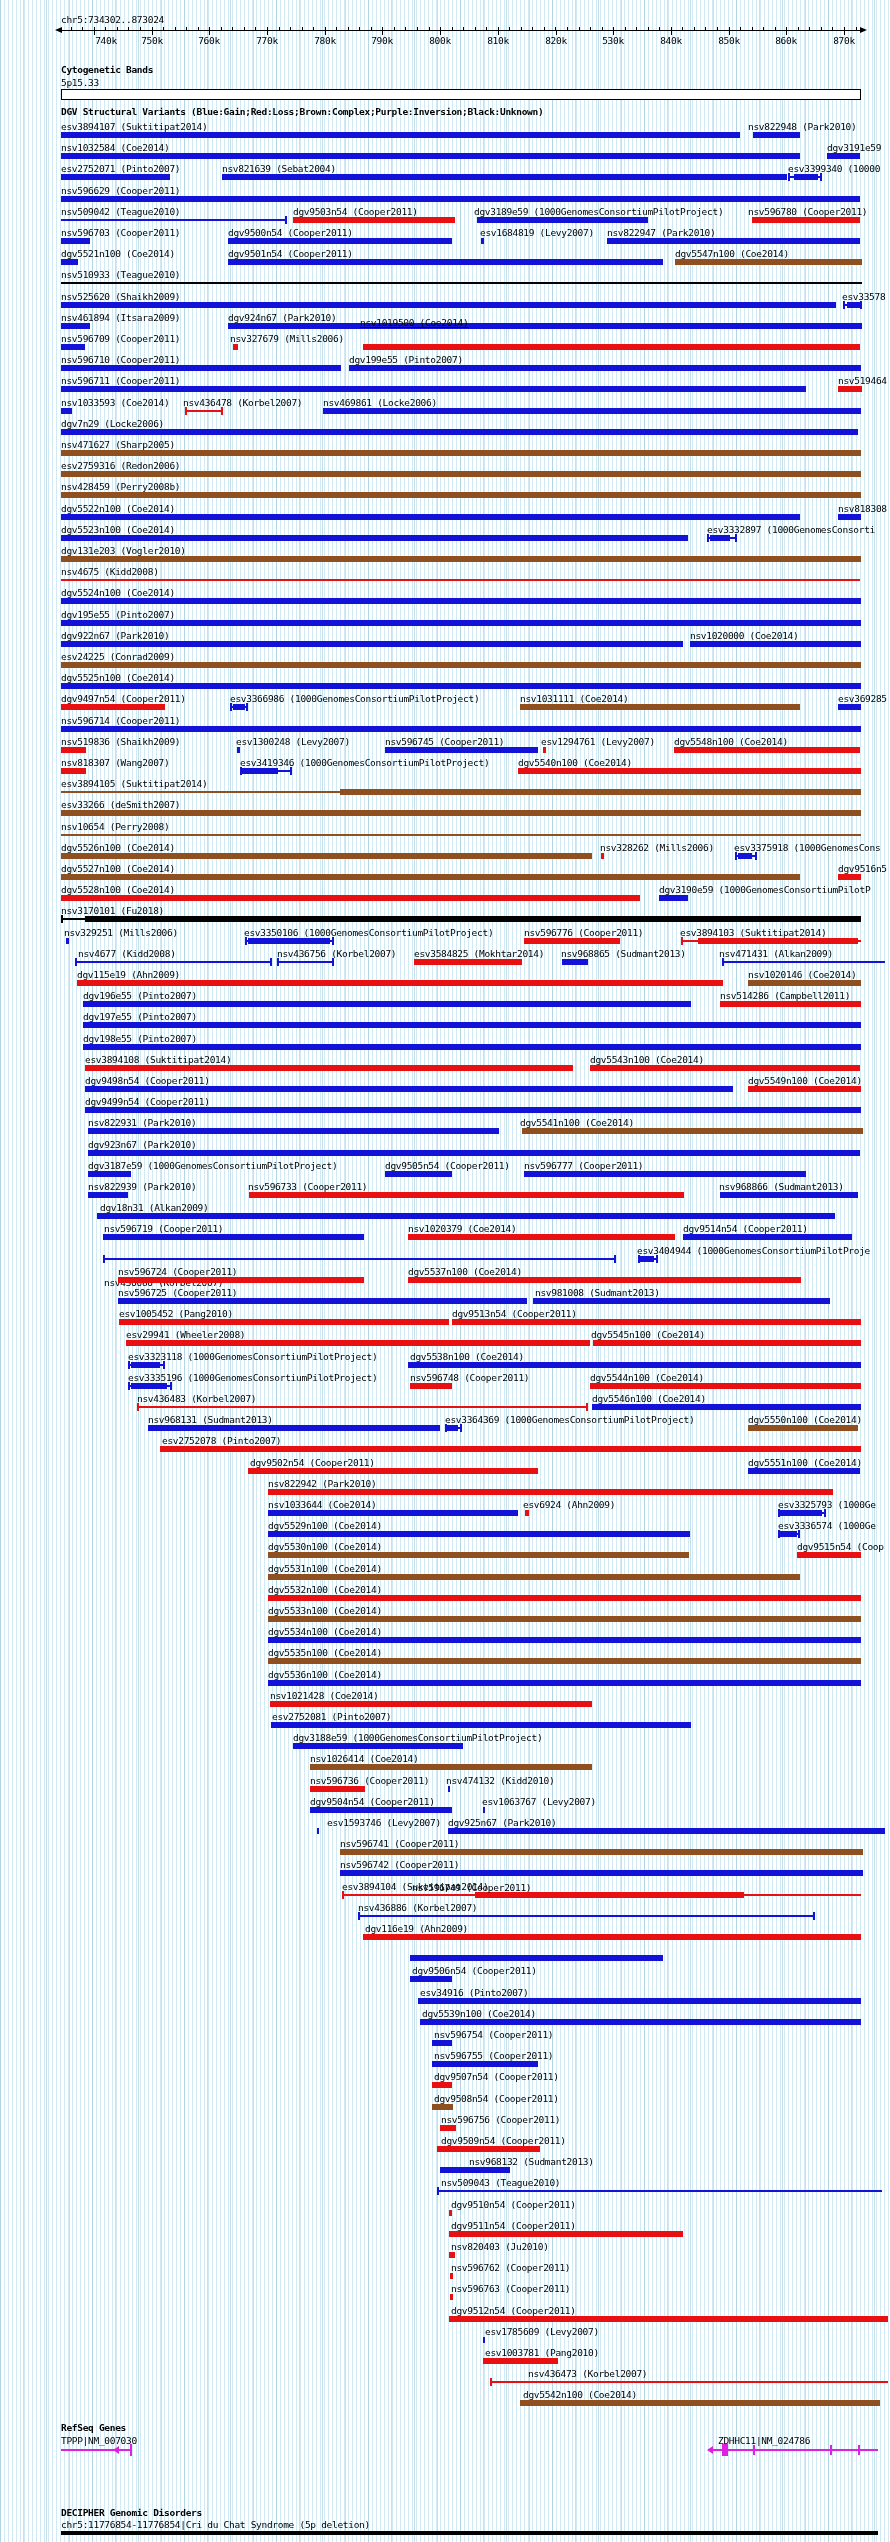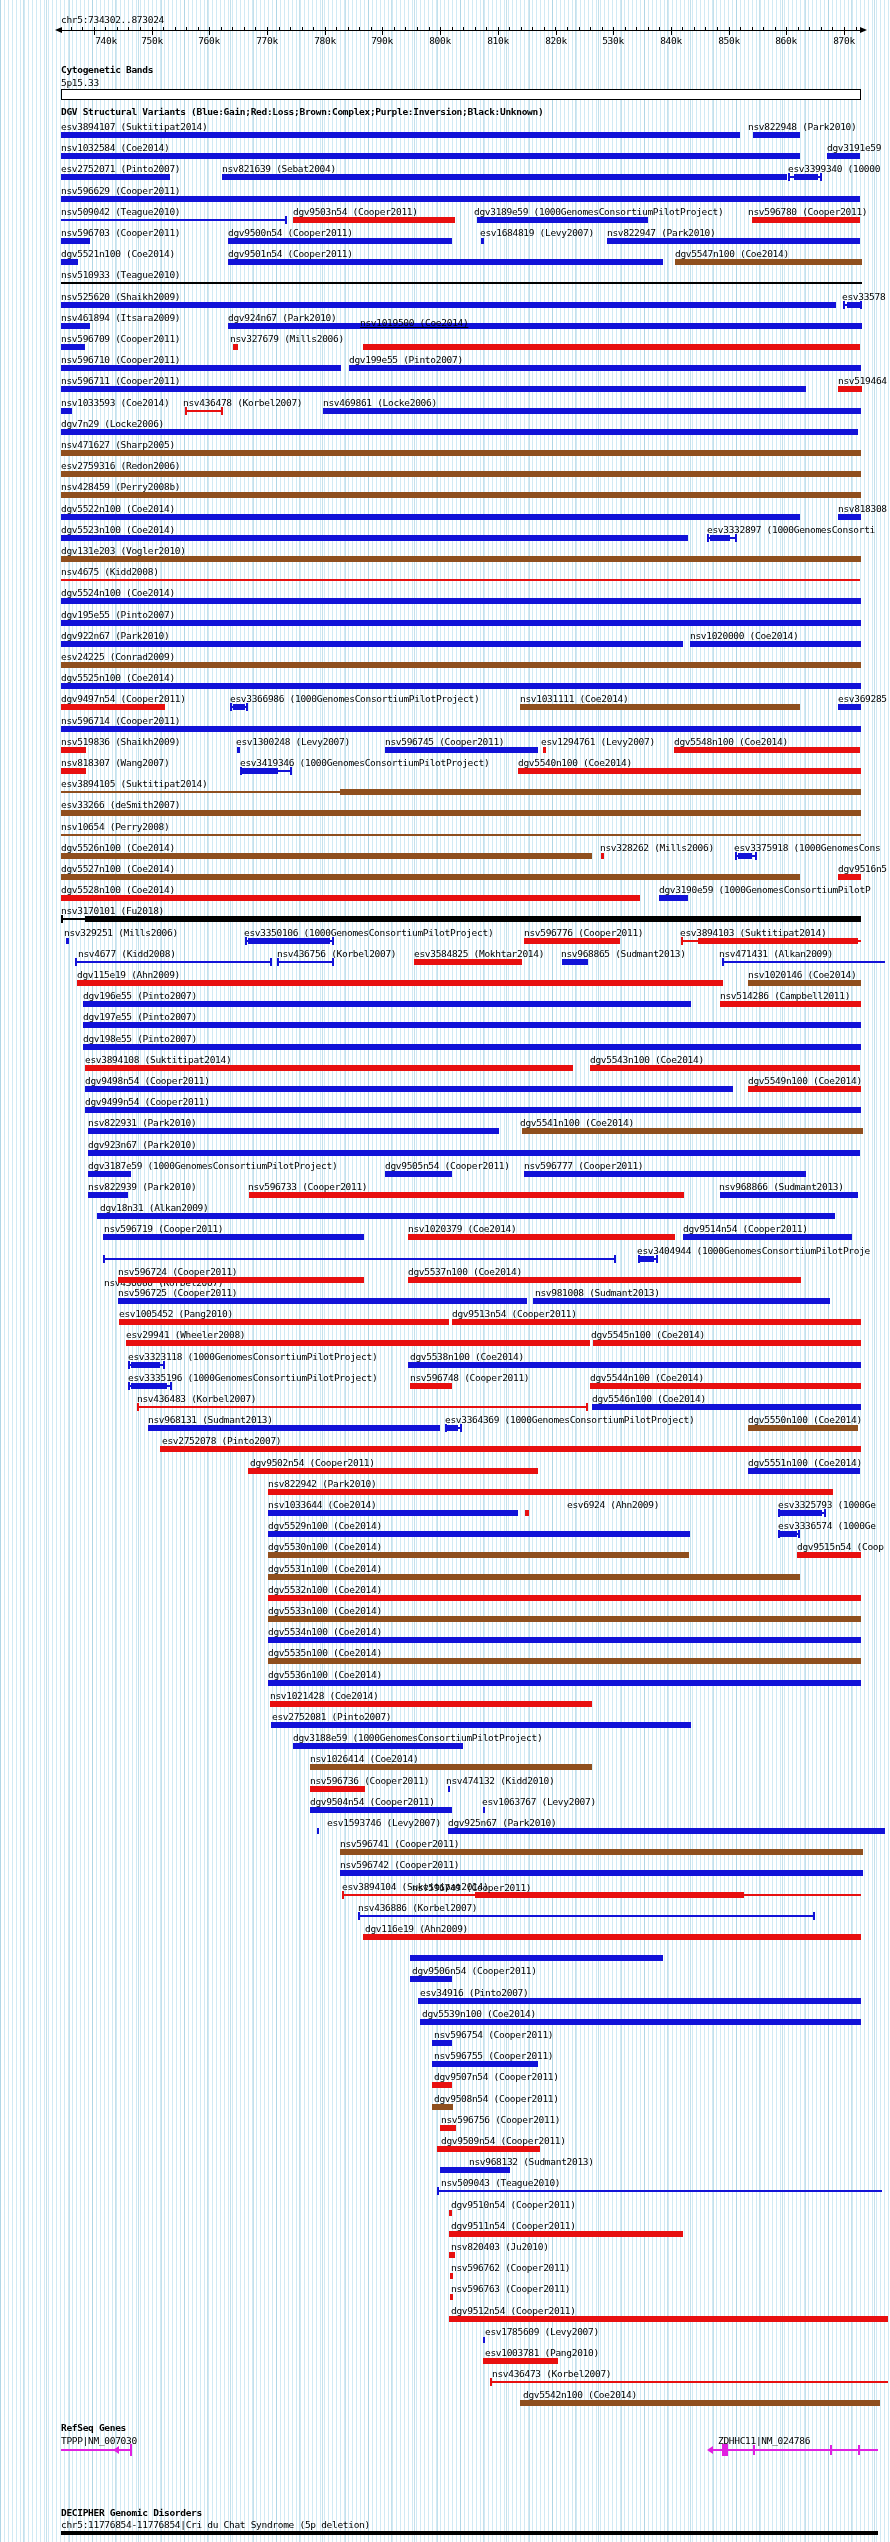--- a/index.html
+++ b/index.html
@@ -569,21 +569,21 @@
         <div class="lbl" style="left: 748px; top: 1458px;">dgv5551n100 (Coe2014)</div>
         <div class="bar" style="left: 748px; top: 1468px; width: 112px; height: 6px; background: rgb(18, 18, 216);"></div>
       </div>
       <div style="position: absolute; left: 0px; top: 0px;">
         <div class="lbl" style="left: 268px; top: 1479px;">nsv822942 (Park2010)</div>
         <div class="bar" style="left: 268px; top: 1489px; width: 565px; height: 6px; background: rgb(232, 16, 16);"></div>
       </div>
       <div style="position: absolute; left: 0px; top: 0px;">
         <div class="lbl" style="left: 268px; top: 1500px;">nsv1033644 (Coe2014)</div>
         <div class="bar" style="left: 268px; top: 1510px; width: 250px; height: 6px; background: rgb(18, 18, 216);"></div>
-        <div class="lbl" style="left: 523px; top: 1500px; margin-left: 44px;">esv6924 (Ahn2009)</div>
+        <div class="lbl" style="left: 523px; top: 1500px;">esv6924 (Ahn2009)</div>
         <div class="bar" style="left: 525px; top: 1510px; width: 4px; height: 6px; background: rgb(232, 16, 16);"></div>
         <div class="lbl" style="left: 778px; top: 1500px;">esv3325793 (1000Ge</div>
         <div class="hline" style="left: 778px; top: 1512px; width: 48px; height: 2px; background: rgb(18, 18, 216);"></div>
         <div class="cap" style="left: 778px; top: 1509px; width: 2px; height: 8px; background: rgb(18, 18, 216);"></div>
         <div class="cap" style="left: 824px; top: 1509px; width: 2px; height: 8px; background: rgb(18, 18, 216);"></div>
         <div class="bar" style="left: 780px; top: 1510px; width: 42px; height: 6px; background: rgb(18, 18, 216);"></div>
       </div>
       <div style="position: absolute; left: 0px; top: 0px;">
         <div class="lbl" style="left: 268px; top: 1521px;">dgv5529n100 (Coe2014)</div>
         <div class="bar" style="left: 268px; top: 1531px; width: 422px; height: 6px; background: rgb(18, 18, 216);"></div>
@@ -756,21 +756,21 @@
       </div>
       <div style="position: absolute; left: 0px; top: 0px;">
         <div class="lbl" style="left: 485px; top: 2327px;">esv1785609 (Levy2007)</div>
         <div class="bar" style="left: 483px; top: 2337px; width: 2px; height: 6px; background: rgb(18, 18, 216);"></div>
       </div>
       <div style="position: absolute; left: 0px; top: 0px;">
         <div class="lbl" style="left: 485px; top: 2348px;">esv1003781 (Pang2010)</div>
         <div class="bar" style="left: 483px; top: 2358px; width: 75px; height: 6px; background: rgb(232, 16, 16);"></div>
       </div>
       <div style="position: absolute; left: 0px; top: 0px;">
-        <div class="lbl" style="left: 492px; top: 2369px;">nsv436473 (Korbel2007)</div>
+        <div class="lbl" style="left: 492px; top: 2369px; padding-left: 36px;">nsv436473 (Korbel2007)</div>
         <div class="hline" style="left: 490px; top: 2381px; width: 398px; height: 2px; background: rgb(232, 16, 16);"></div>
         <div class="cap" style="left: 490px; top: 2378px; width: 2px; height: 8px; background: rgb(232, 16, 16);"></div>
       </div>
       <div style="position: absolute; left: 0px; top: 0px;">
         <div class="lbl" style="left: 523px; top: 2390px;">dgv5542n100 (Coe2014)</div>
         <div class="bar" style="left: 520px; top: 2400px; width: 360px; height: 6px; background: rgb(143, 79, 30);"></div>
       </div>
     </div>
 
   <div class="lbl bold" style="left:61px;top:2423px;">RefSeq Genes</div>

